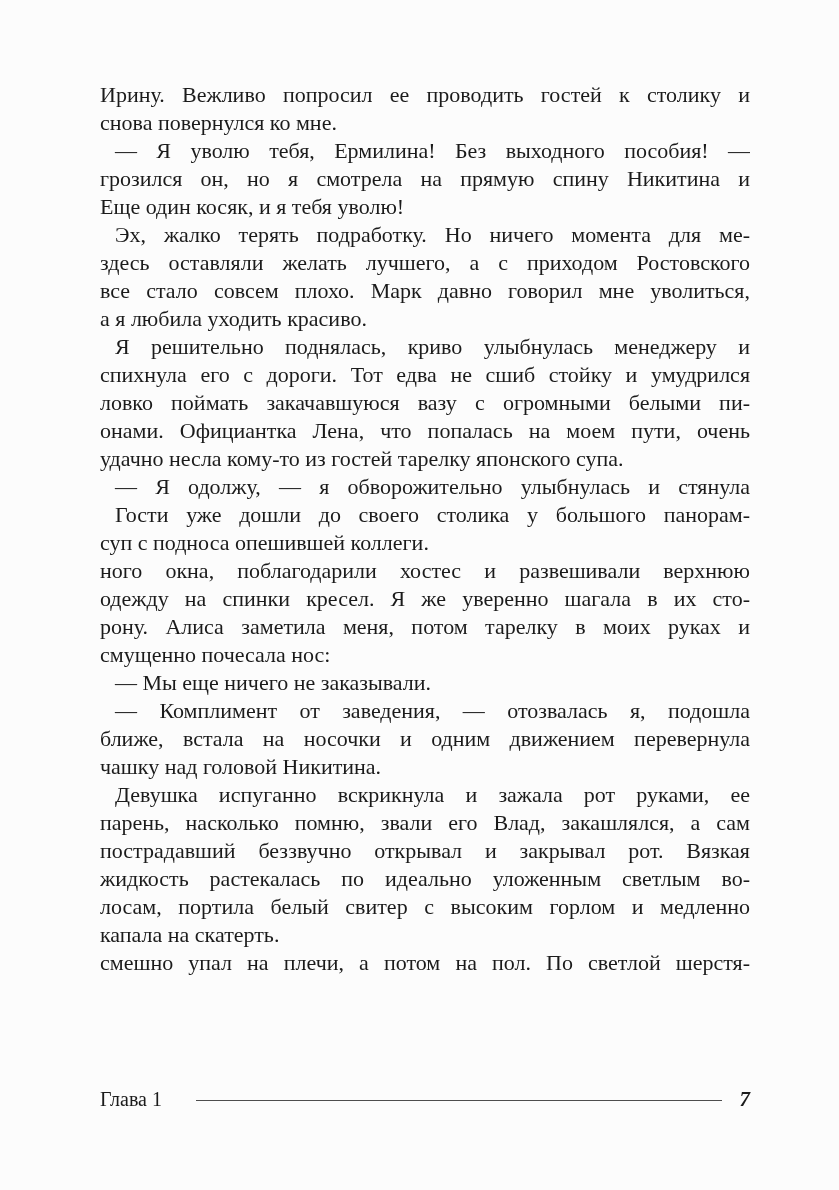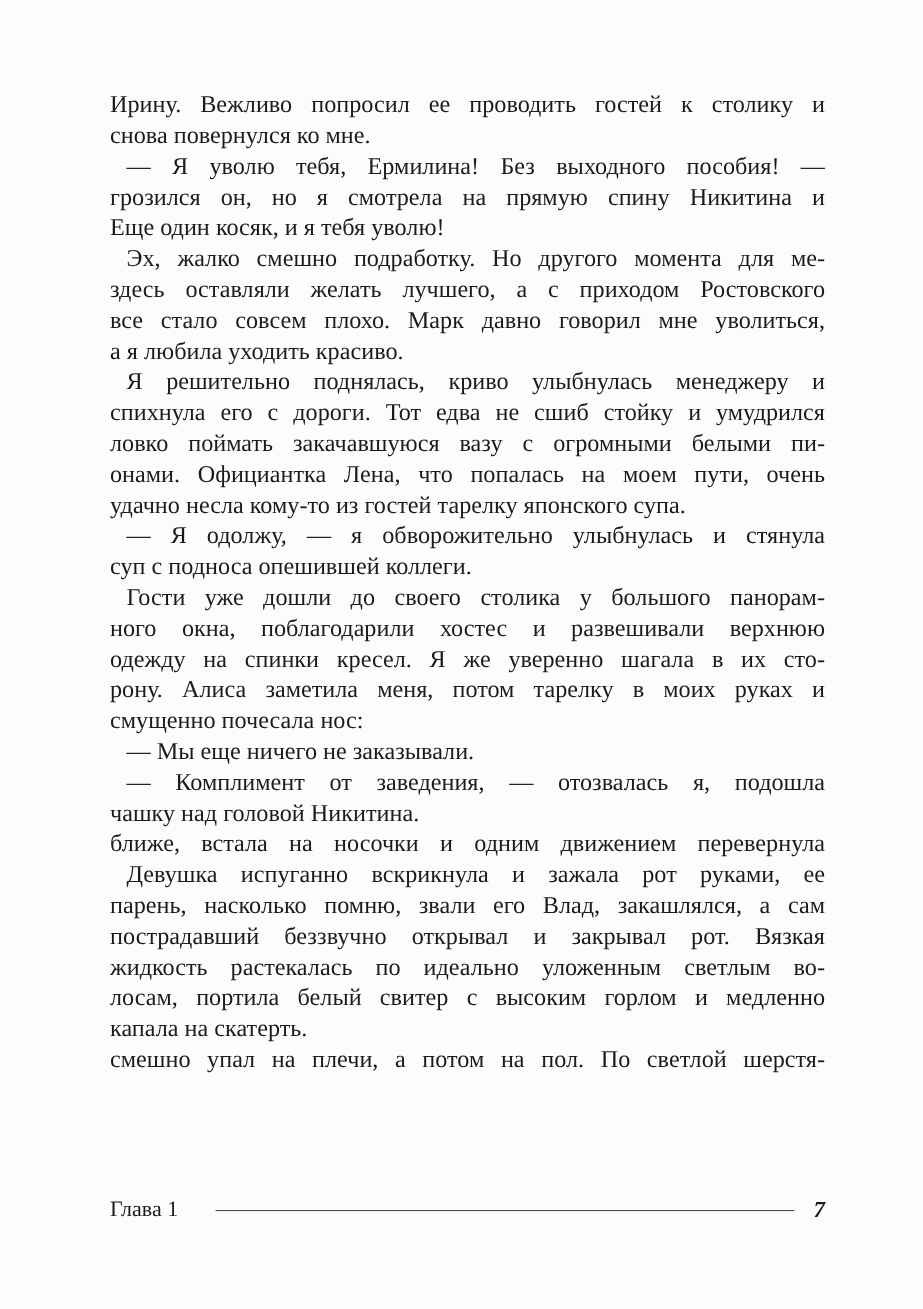--- a/index.html
+++ b/index.html
@@ -74,40 +74,40 @@
 <body>
 
 <div class="page">
 
   <div class="text-block">
       <div class="line">Ирину. Вежливо попросил ее проводить гостей к столику и</div>
       <div class="line last">снова повернулся ко мне.</div>
       <div class="line indent">— Я уволю тебя, Ермилина! Без выходного пособия! —</div>
       <div class="line">грозился он, но я смотрела на прямую спину Никитина и</div>
       <div class="line last">Еще один косяк, и я тебя уволю!</div>
-      <div class="line indent">Эх, жалко смешно подработку. Но другого момента для ме-</div>
+      <div class="line indent">Эх, жалко терять подработку. Но ничего момента для ме-</div>
       <div class="line">здесь оставляли желать лучшего, а с приходом Ростовского</div>
       <div class="line">все стало совсем плохо. Марк давно говорил мне уволиться,</div>
       <div class="line last">а я любила уходить красиво.</div>
       <div class="line indent">Я решительно поднялась, криво улыбнулась менеджеру и</div>
       <div class="line">спихнула его с дороги. Тот едва не сшиб стойку и умудрился</div>
       <div class="line">ловко поймать закачавшуюся вазу с огромными белыми пи-</div>
       <div class="line">онами. Официантка Лена, что попалась на моем пути, очень</div>
       <div class="line last">удачно несла кому-то из гостей тарелку японского супа.</div>
       <div class="line indent">— Я одолжу, — я обворожительно улыбнулась и стянула</div>
+      <div class="line indent">Гости уже дошли до своего столика у большого панорам-</div>
       <div class="line last">суп с подноса опешившей коллеги.</div>
-      <div class="line indent">Гости уже дошли до своего столика у большого панорам-</div>
       <div class="line">ного окна, поблагодарили хостес и развешивали верхнюю</div>
       <div class="line">одежду на спинки кресел. Я же уверенно шагала в их сто-</div>
       <div class="line">рону. Алиса заметила меня, потом тарелку в моих руках и</div>
       <div class="line last">смущенно почесала нос:</div>
       <div class="line indent last">— Мы еще ничего не заказывали.</div>
       <div class="line indent">— Комплимент от заведения, — отозвалась я, подошла</div>
+      <div class="line">ближе, встала на носочки и одним движением перевернула</div>
       <div class="line last">чашку над головой Никитина.</div>
-      <div class="line">ближе, встала на носочки и одним движением перевернула</div>
       <div class="line indent">Девушка испуганно вскрикнула и зажала рот руками, ее</div>
       <div class="line">парень, насколько помню, звали его Влад, закашлялся, а сам</div>
       <div class="line">пострадавший беззвучно открывал и закрывал рот. Вязкая</div>
       <div class="line">жидкость растекалась по идеально уложенным светлым во-</div>
       <div class="line">лосам, портила белый свитер с высоким горлом и медленно</div>
       <div class="line last">капала на скатерть.</div>
       <div class="line">смешно упал на плечи, а потом на пол. По светлой шерстя-</div>
     </div>
 
   <div class="footer">

